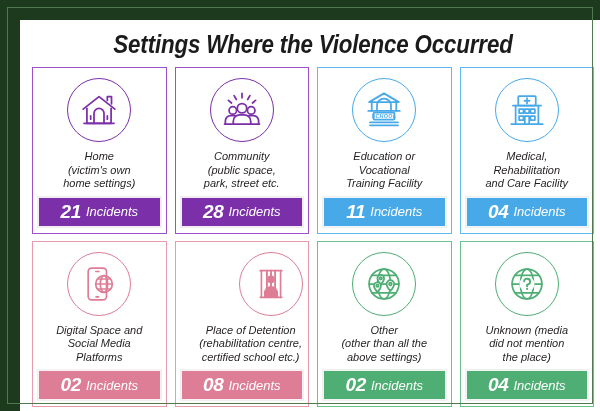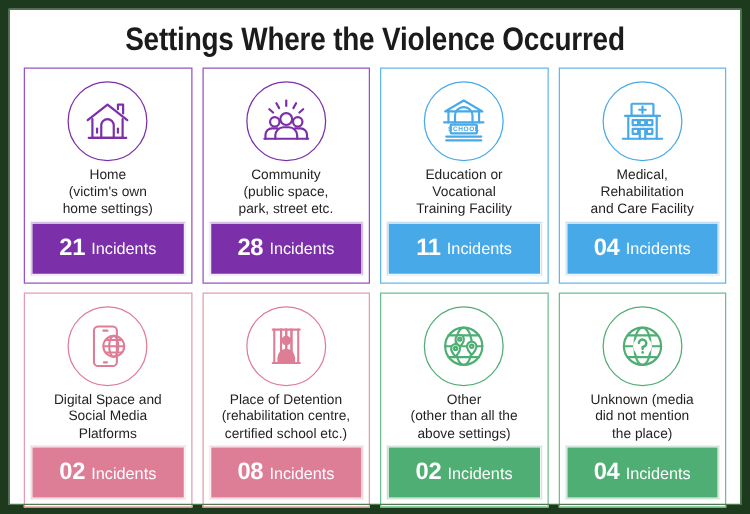--- a/index.html
+++ b/index.html
@@ -14,21 +14,22 @@
     font-family: "Liberation Sans", sans-serif;
   }
 
   
   #infographic-frame {
     position: absolute;
     left: 0; top: 0;
     width: 600px; height: 411px;
     box-sizing: border-box;
     background: #1e3a1e;
-    padding: 7px;
+    padding: 20px;
+    font-style: italic;
   }
   #frame-inner-line {
     position: absolute;
     left: 7px; top: 7px;
     width: 586px; height: 397px;
     box-sizing: border-box;
     border: 1px solid #4e7a4e;
     pointer-events: none;
   }
 
@@ -100,21 +101,21 @@
     font-size: 11px;
     line-height: 13.5px;
     font-family: "Liberation Sans", sans-serif;
     padding: 5px 1px 3px 1px;
     white-space: pre-line;
   }
 
   .count-banner {
     width: 100%;
     box-sizing: border-box;
-    height: 42px;
+    height: 30px;
     margin-bottom: 6px;
     display: flex;
     align-items: center;
     justify-content: center;
     color: #ffffff;
     border: 1px solid rgba(255,255,255,0.9);
     outline: 1px solid rgba(0,0,0,0.06);
   }
   .count-num {
     font-size: 19px;
@@ -242,21 +243,21 @@
     </svg>
           </div>
           <div class="card-label">Digital Space and
 Social Media
 Platforms</div>
           <div class="count-banner" style="background: rgb(222, 125, 150);">
             <span class="count-num">02</span>
             <span class="count-word">Incidents</span>
           </div>
         </div>
-        <div class="card" style="border-color: rgb(231, 155, 174);">
+        <div class="card" style="border-color: rgb(231, 155, 174); align-items: flex-end;">
           <div class="icon-circle" style="color: rgb(222, 125, 150);">
             <svg width="40" height="40" viewBox="0 0 48 48" fill="none" stroke="currentColor" stroke-width="2" stroke-linecap="round" stroke-linejoin="round">
       <path d="M11 8 L37 8"></path>
               <path d="M11 40 L37 40"></path>
       <path d="M12.5 8 L12.5 40"></path>
               <path d="M35.5 8 L35.5 40"></path>
       <path d="M19 8 L19 40"></path>
               <path d="M24 8 L24 40"></path>
               <path d="M29 8 L29 40"></path>
       <circle cx="24" cy="18.5" r="4.6" fill="currentColor" stroke="none"></circle>

